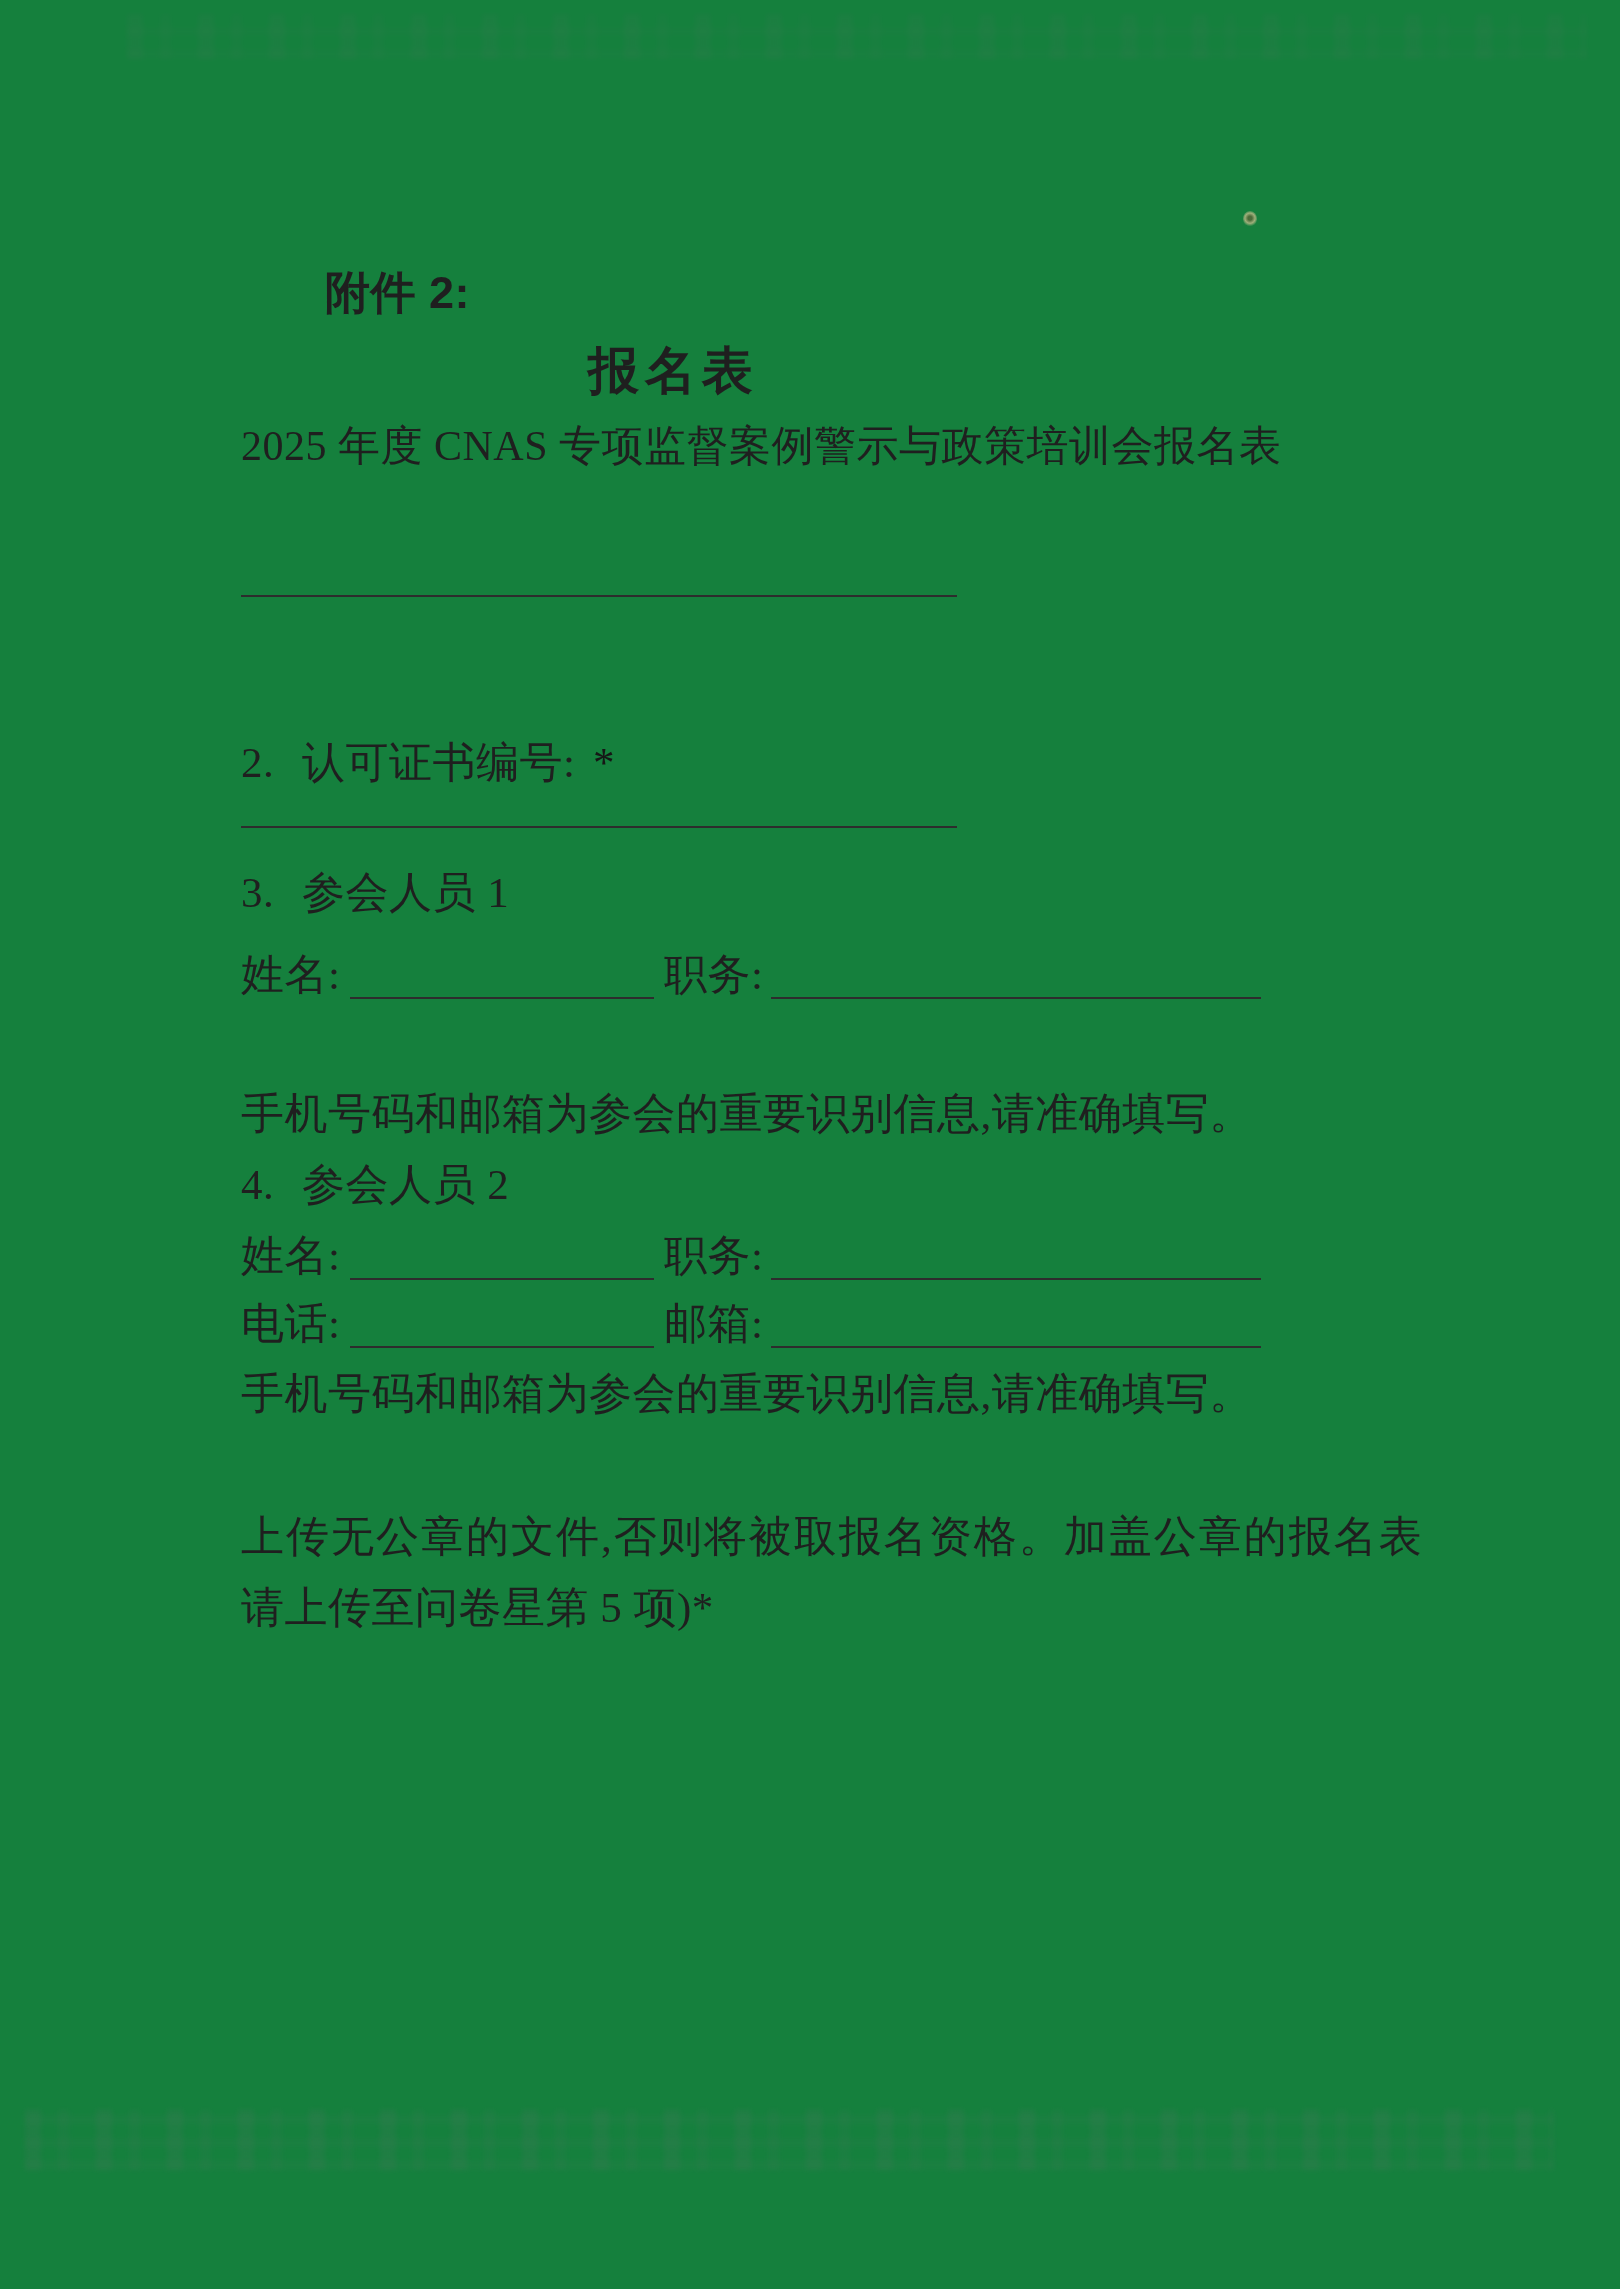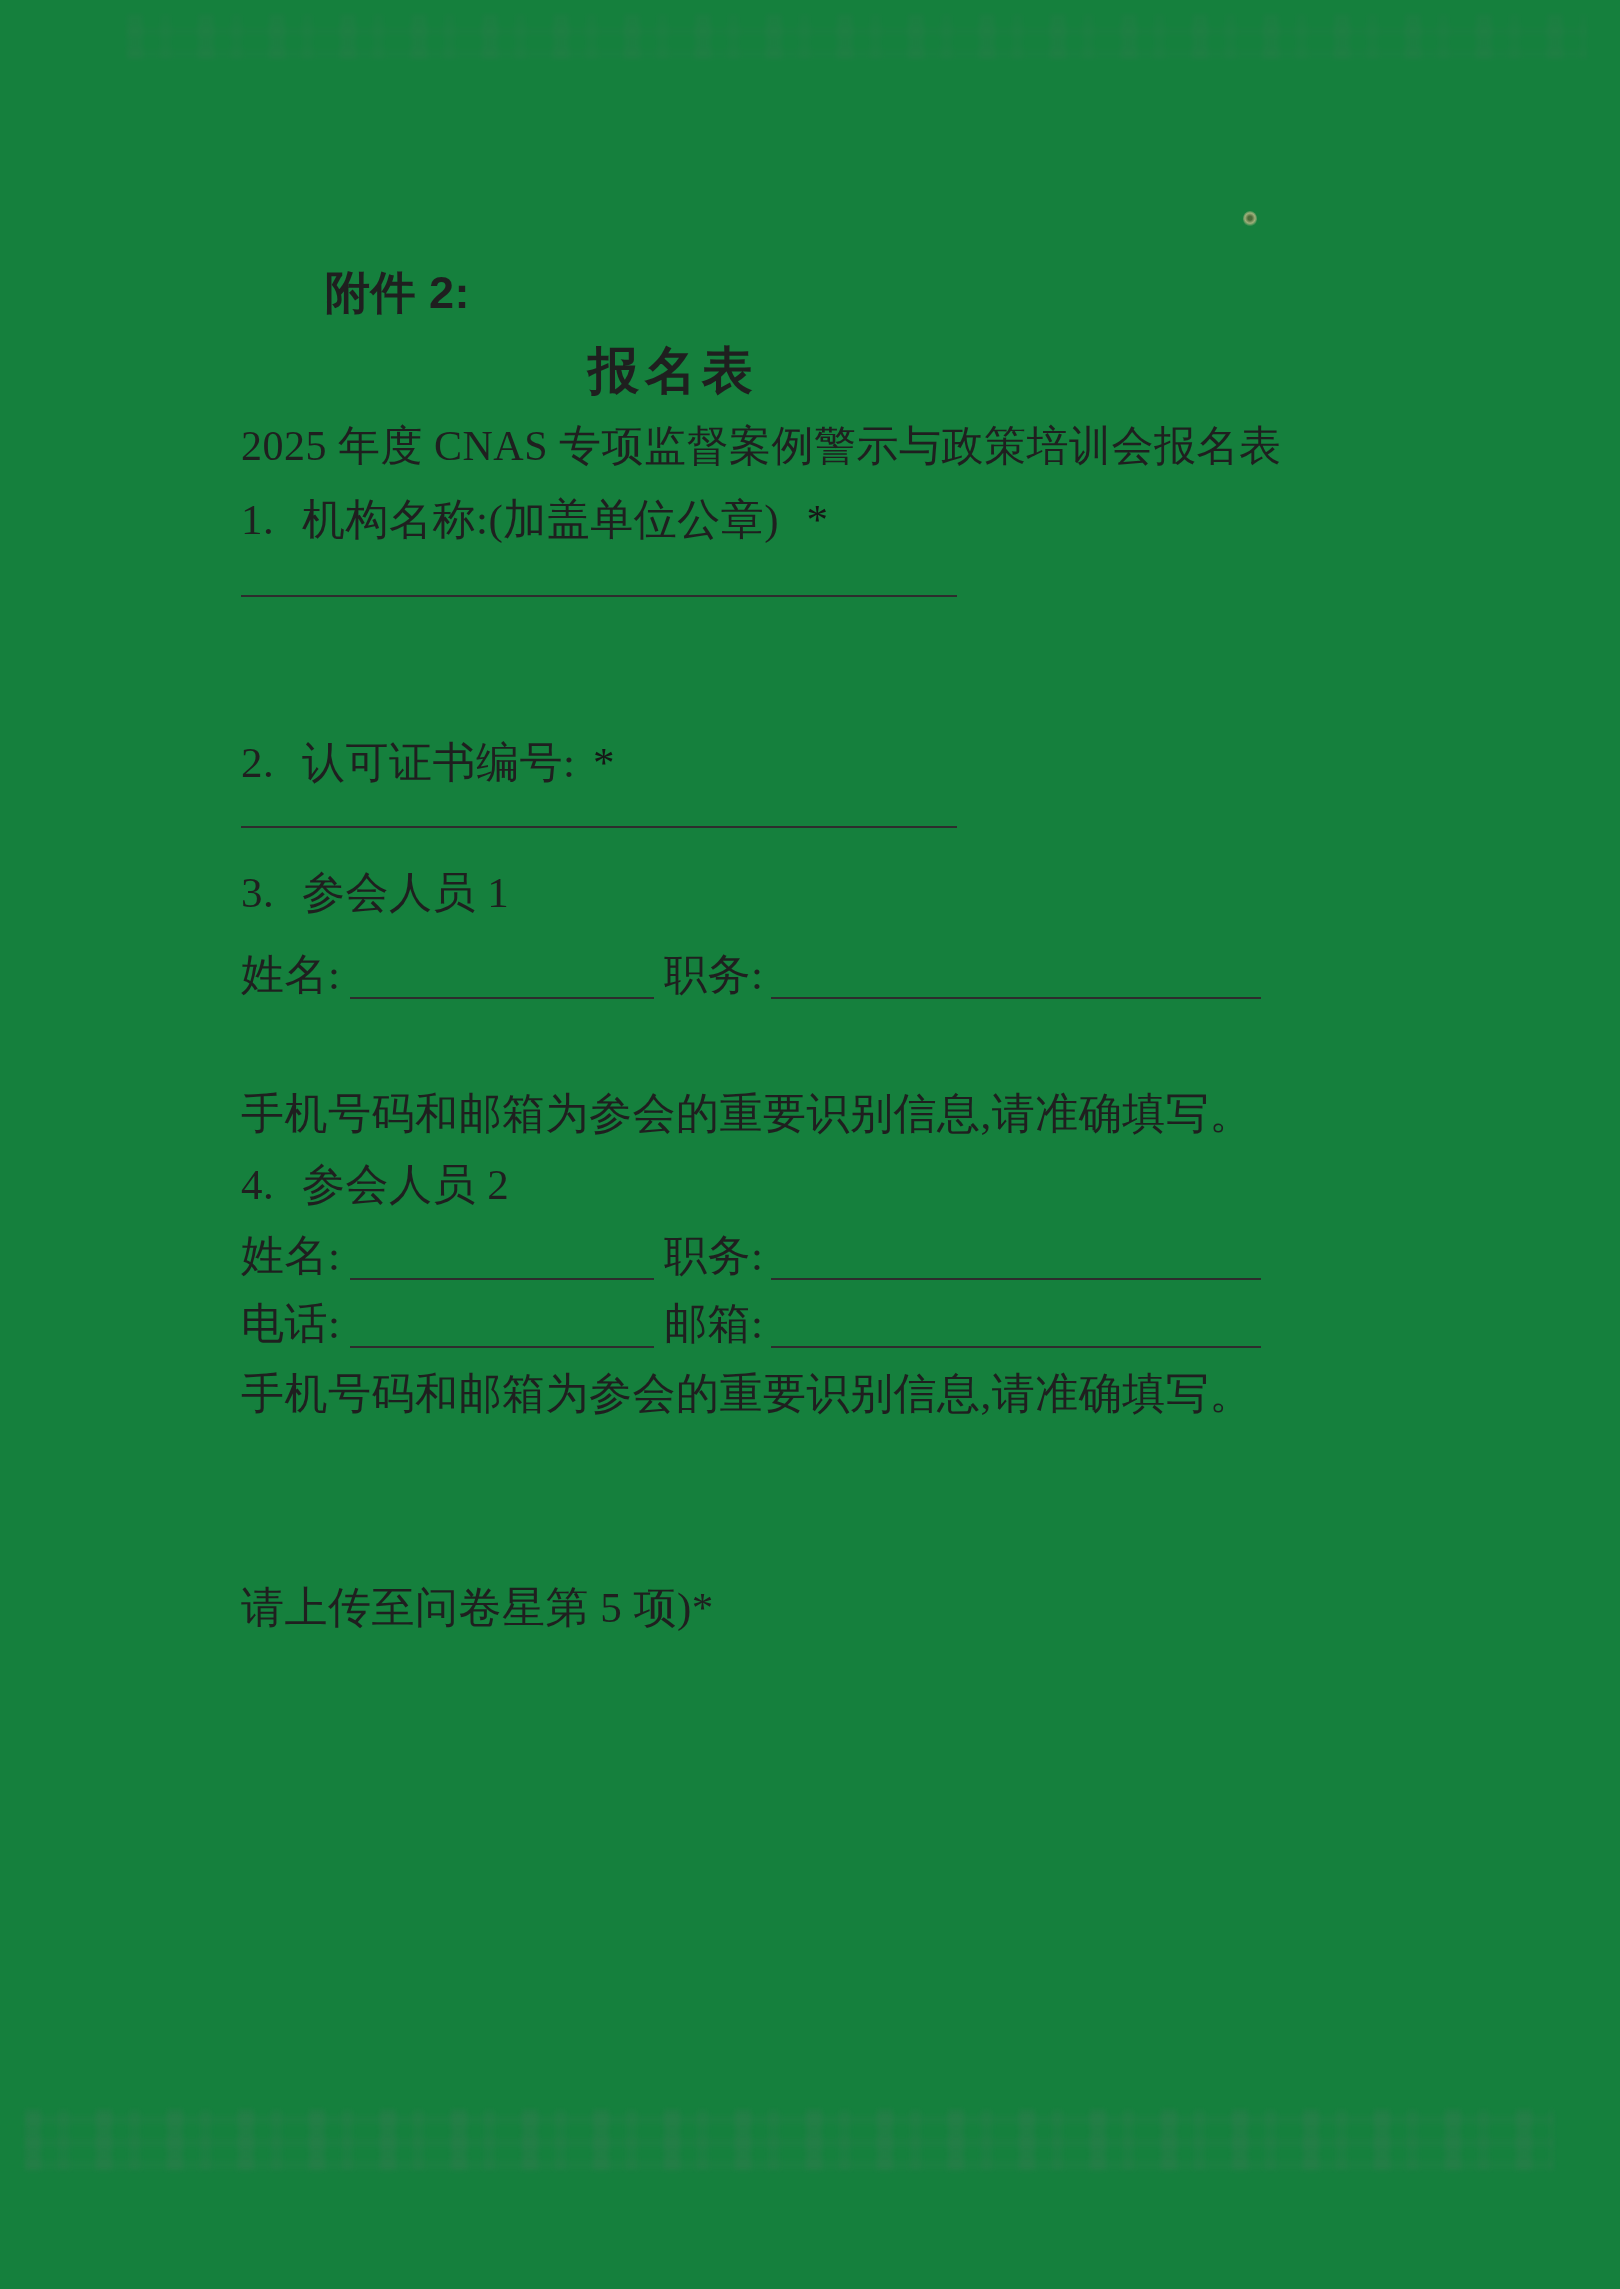--- a/index.html
+++ b/index.html
@@ -70,23 +70,20 @@
 
   <div class="artifact artifact-top"></div>
   <div class="speck"></div>
 
   <div class="line heading-font attachment">附件 2:</div>
 
   <div class="line heading-font doc-title">报名表</div>
 
   <div class="line subtitle">2025 年度 CNAS 专项监督案例警示与政策培训会报名表</div>
 
-  <div class="line" style="top:494px;">
-    <span class="num">1.</span><span>机构名称:(加盖单位公章)</span><span class="star star-item1">*</span>
-  </div>
   <div class="fill-rule rule-1"></div>
 
   <div class="line" style="top:737px;">
     <span class="num">2.</span><span>认可证书编号:</span><span class="star star-item2">*</span>
   </div>
   <div class="fill-rule rule-2"></div>
 
   <div class="line" style="top:867px;">
     <span class="num">3.</span><span>参会人员 1</span>
   </div>
@@ -99,17 +96,18 @@
     <span class="num">4.</span><span>参会人员 2</span>
   </div>
   <div class="line" style="top:1230px;">
     <span>姓名:</span><span class="blank blank-short"></span><span>职务:</span><span class="blank blank-long"></span>
   </div>
   <div class="line" style="top:1298px;">
     <span>电话:</span><span class="blank blank-short"></span><span>邮箱:</span><span class="blank blank-long"></span>
   </div>
   <div class="line" style="top:1368px;">手机号码和邮箱为参会的重要识别信息,请准确填写。</div>
 
+  <div class="line spread" style="top:1511px;">上传无公章的文件,否则将被取报名资格。加盖公章的报名表</div>
   <div class="line" style="top:1582px;">请上传至问卷星第 5 项)*</div>
 
   <div class="artifact artifact-bottom"></div>
 </div>
 
 
 </body></html>

